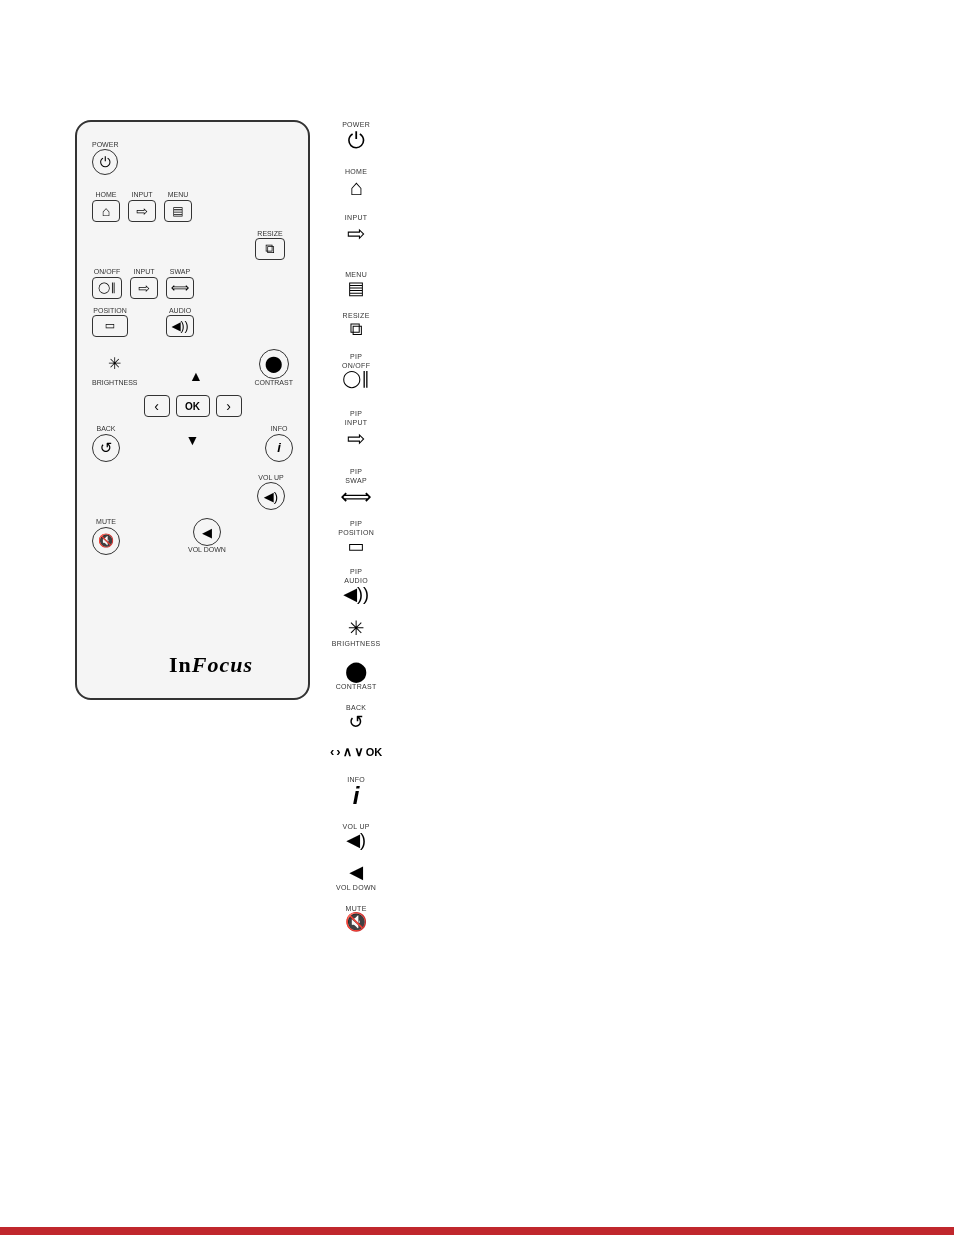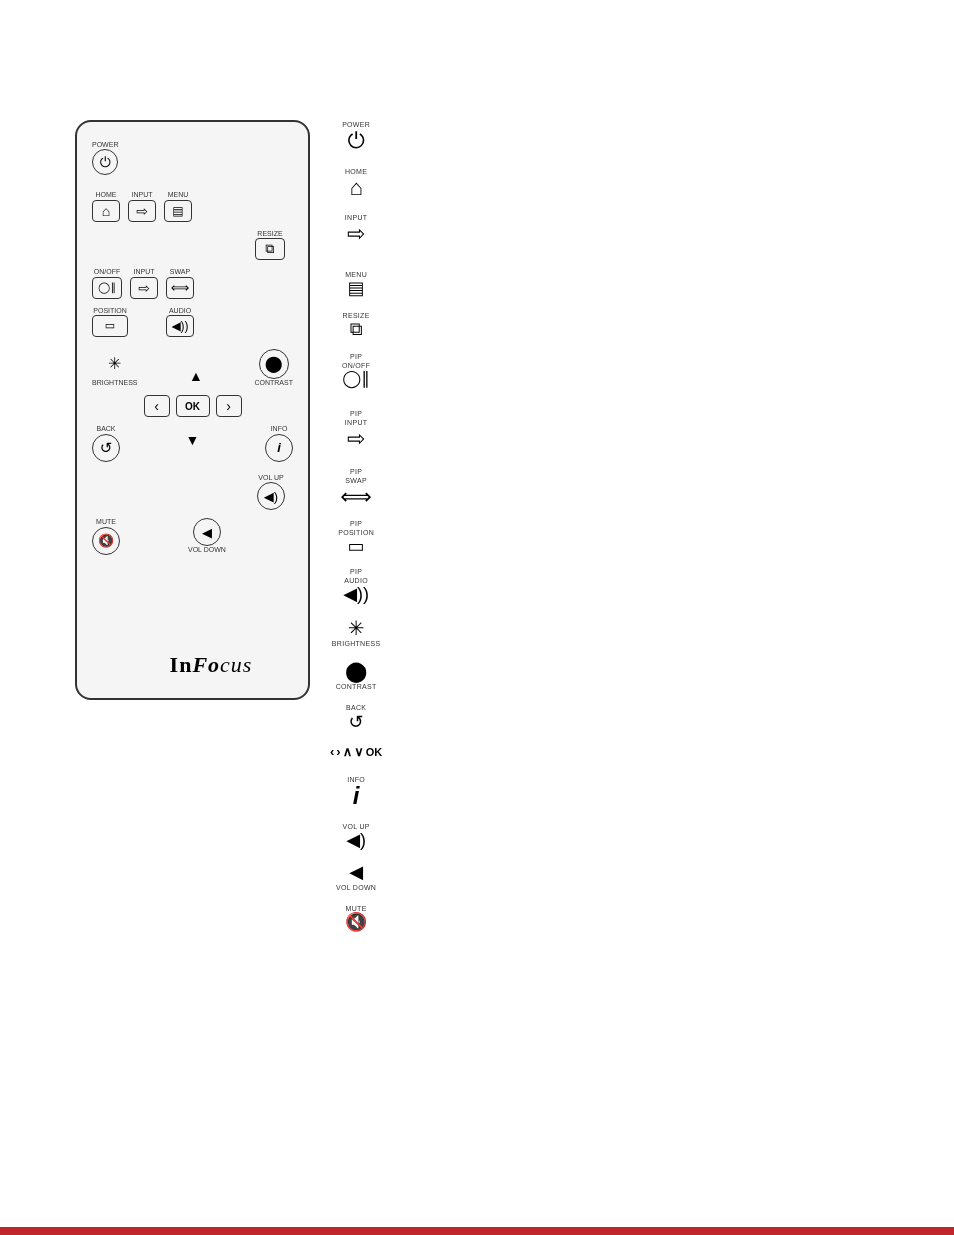--- a/index.html
+++ b/index.html
@@ -269,21 +269,21 @@
       <div class="btn-item" style="margin-left:60px;">
         <div class="icon-circle" style="width:28px;height:28px;font-size:13px;">◀</div>
         <span class="btn-label">VOL DOWN</span>
       </div>
     </div>
 
   </div>
 
   <div style="position:absolute; bottom:20px; left:50%; transform:translateX(-50%); white-space:nowrap;">
     <span style="font-size:22px; font-weight:900; font-family:Georgia,serif; font-style:italic; letter-spacing:1px;">
-      <span style="font-style:normal; font-weight:900;margin-left:37px;">In</span><span style="font-weight:900; font-style:italic;">Fo</span><span style="font-weight:400;text-align:center;">cus</span>
+      <span style="font-style:normal; font-weight:900;margin-left:37px;">In</span><span style="font-weight:900; font-style:italic;">Fo</span><span style="font-weight:700;text-align:center;">cus</span>
     </span>
   </div>
 </div>
 
 <div class="legend">
 
   <div class="legend-item">
     <span class="legend-label">POWER</span>
     <span class="legend-icon">⏻</span>
   </div>

